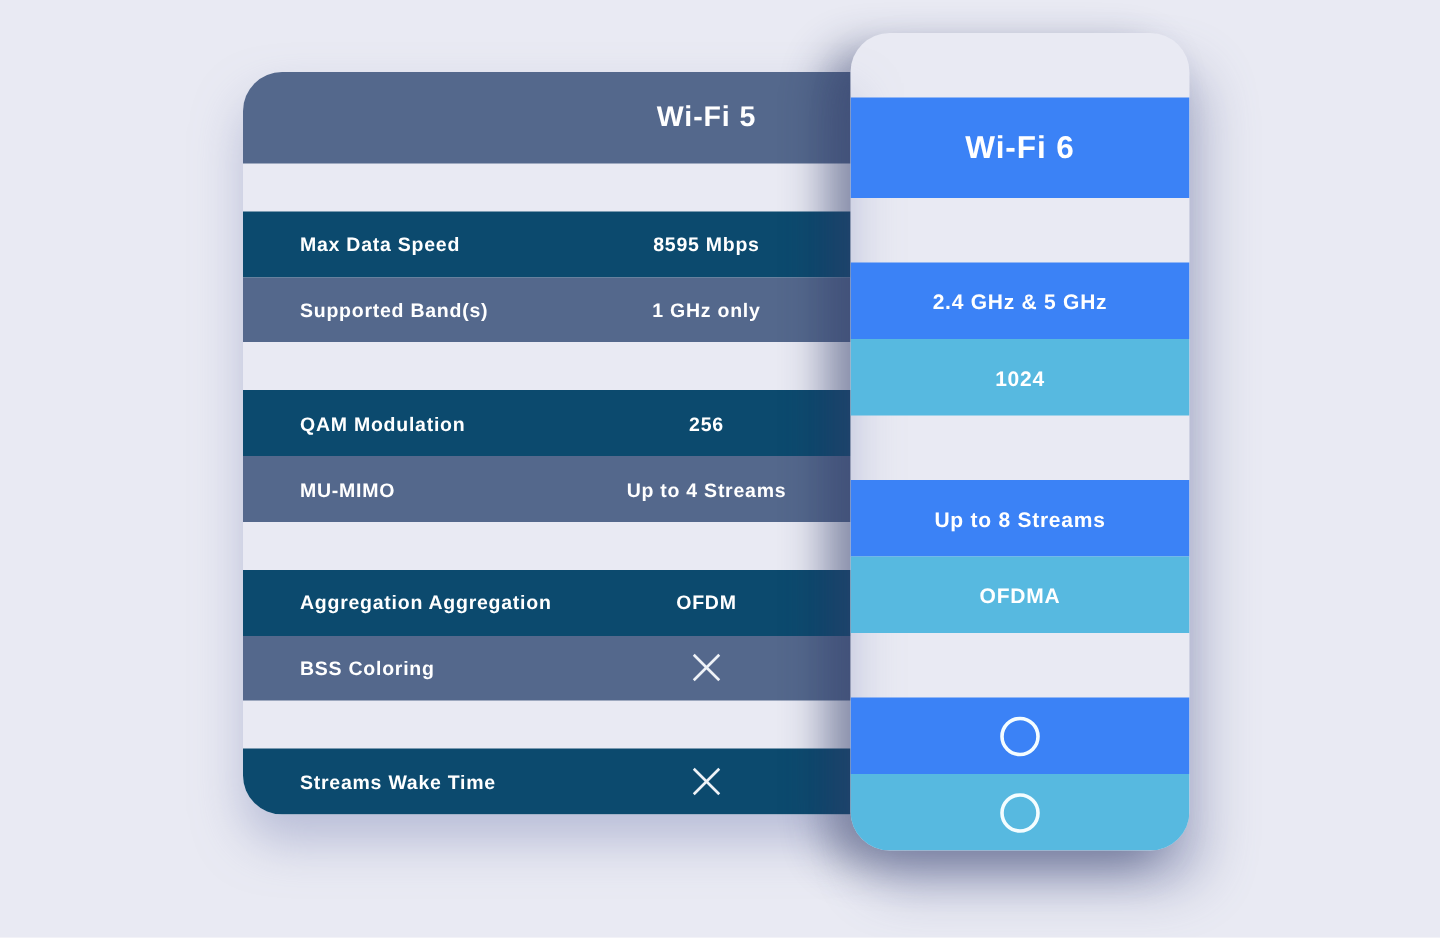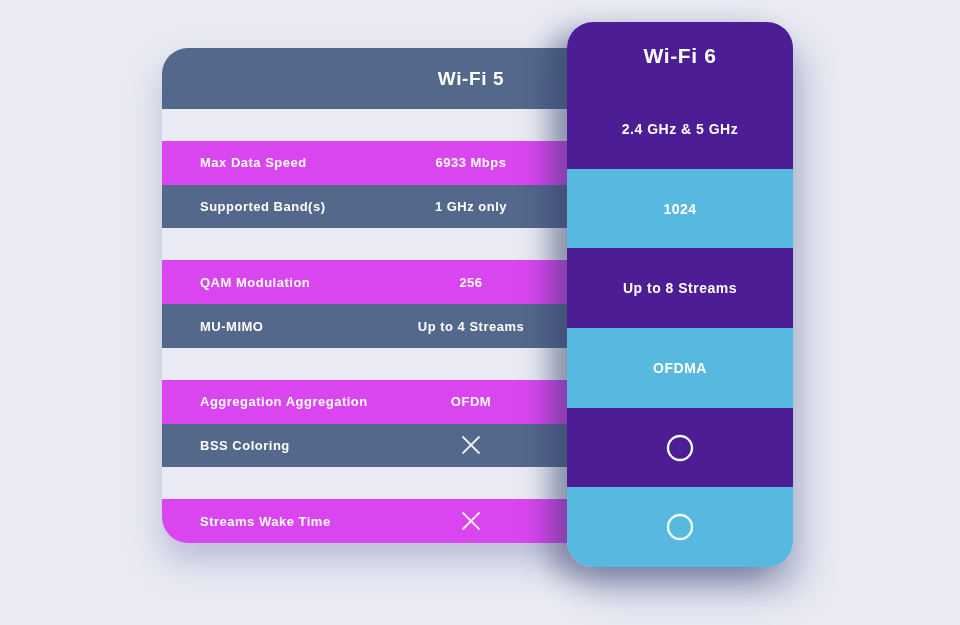--- a/index.html
+++ b/index.html
@@ -22,21 +22,21 @@
     border-radius: 26px 0 0 26px;
     overflow: hidden;
     display: flex;
     flex-direction: column;
     box-shadow: 0 18px 32px rgba(140, 148, 190, 0.5);
   }
   .trow { display: flex; align-items: center; }
   .trow.header { flex: 0 0 61px; }
   .trow.body   { flex: 1; }
   .r-dark  { background: #54688c; }
-  .r-light { background: #d946ef; margin-top: 32px; }
+  .r-light { background: #0c4a6e; margin-top: 32px; }
   .trow .label {
     flex: 1;
     padding-left: 38px;
     color: #ffffff;
     font-size: 13px;
     font-weight: bold;
     letter-spacing: 0.5px;
   }
   .trow .value {
     width: 190px;
@@ -73,39 +73,39 @@
     flex: 1;
     display: flex;
     align-items: center;
     justify-content: center;
     color: #ffffff;
     font-size: 14px;
     font-weight: bold;
     letter-spacing: 0.5px;
   }
   .ccell.header { flex: 0 0 67px; font-size: 21px; letter-spacing: 0.6px; }
-  .c-dark  { background: #4c1d95; }
+  .c-dark  { background: #3b82f6; margin-top: 43px; }
   .c-light { background: #57b9e0; }
 
   .icon svg { display: block; }
 </style>
 </head>
 <body>
 
 <div class="stage">
 
   <div class="wifi5-table">
     <div class="trow header r-dark">
       <div class="label"></div>
       <div class="value">Wi-Fi 5</div>
     </div>
 
     <div class="trow body r-light">
       <div class="label">Max Data Speed</div>
-      <div class="value">6933 Mbps</div>
+      <div class="value">8595 Mbps</div>
     </div>
 
     <div class="trow body r-dark">
       <div class="label">Supported Band(s)</div>
       <div class="value">1 GHz only</div>
     </div>
 
     <div class="trow body r-light">
       <div class="label">QAM Modulation</div>
       <div class="value">256</div>

